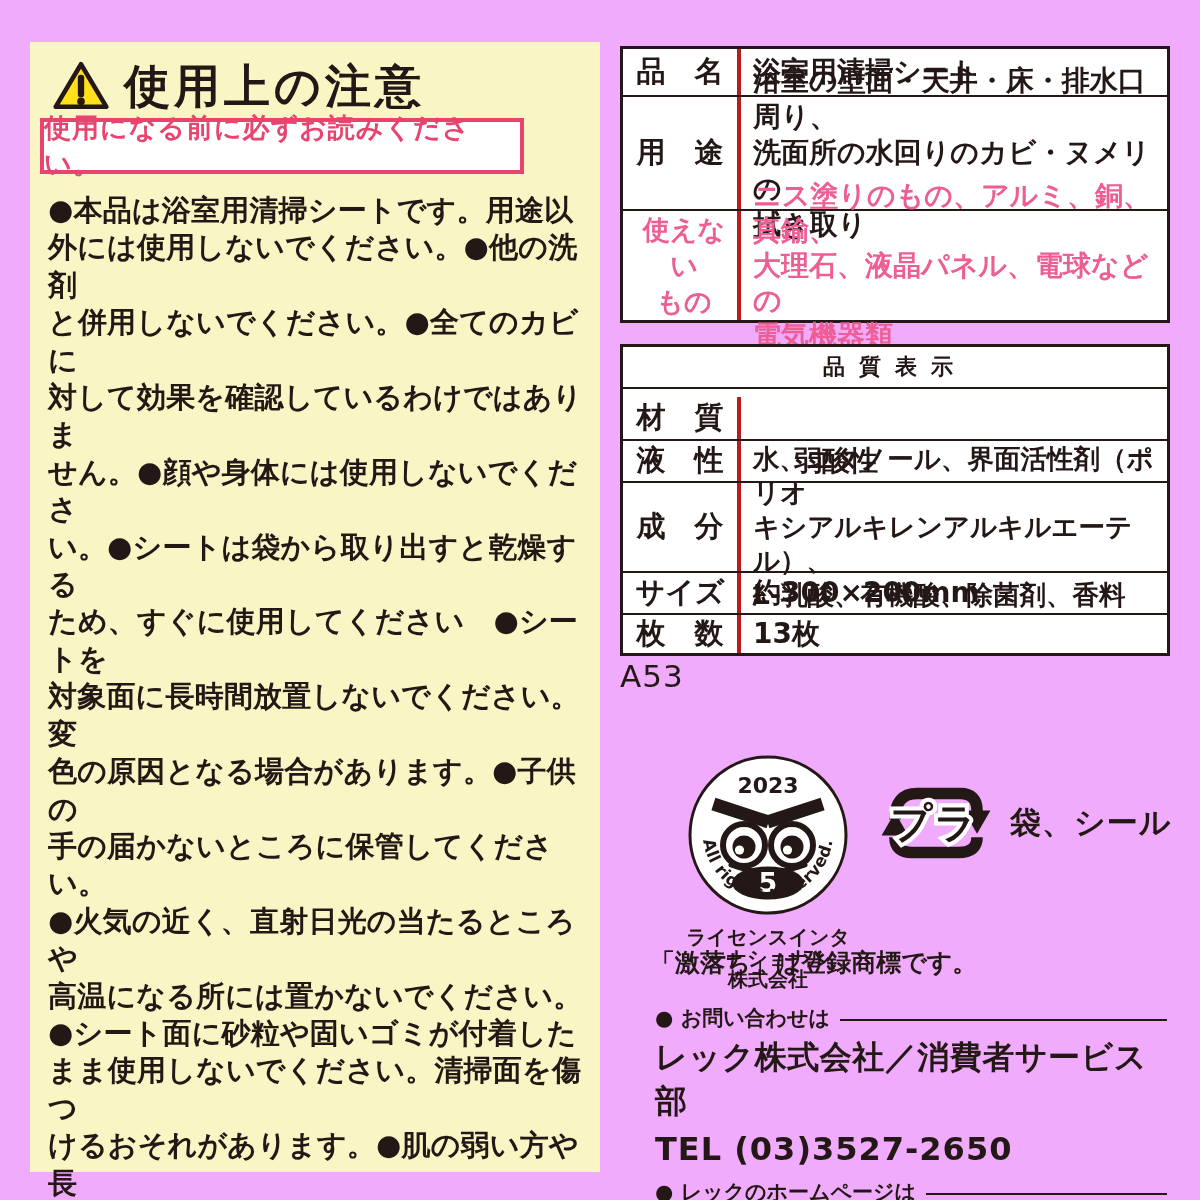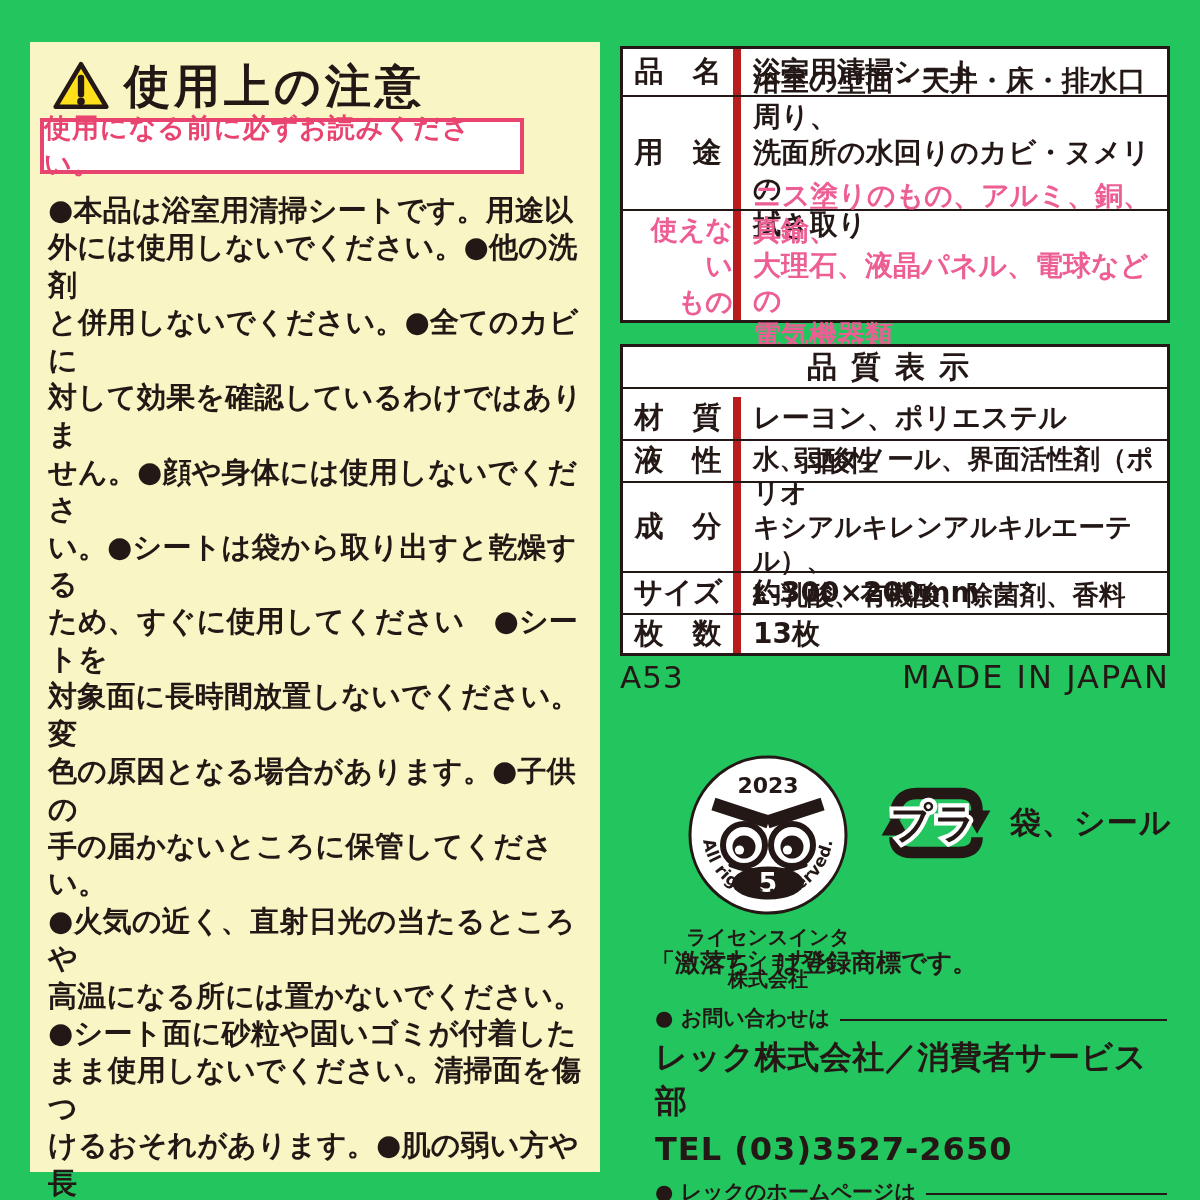--- a/index.html
+++ b/index.html
@@ -1,42 +1,42 @@
 <!DOCTYPE html>
 <html><head>
 <meta charset="utf-8">
 <style>
   html,body{margin:0;padding:0;background:#ffffff;}
-  #page{position:relative;width:1200px;height:1200px;background:#22c55e;overflow:hidden;
+  #page{position:relative;width:1200px;height:1200px;background:#f0abfc;overflow:hidden;
         font-family:"DejaVu Sans","Liberation Sans",sans-serif;color:#231815;}
   .abs{position:absolute;}
   .preline{white-space:pre-line;}
 
   
   .warn-panel{left:30px;top:42px;width:570px;height:1130px;background:#F9F5C4;}
   .warn-head{position:absolute;left:22px;top:18px;display:flex;align-items:center;gap:14px;}
   .warn-title{font-size:46px;font-weight:900;letter-spacing:4px;color:#231815;line-height:1;}
   .notice-box{position:absolute;left:10px;top:76px;width:476px;height:48px;background:#ffffff;
               border:4px solid #E8446F;display:flex;align-items:center;justify-content:center;}
   .notice-text{color:#E8446F;font-size:27px;font-weight:800;letter-spacing:1px;}
   .warn-body{position:absolute;left:18px;top:150px;width:538px;font-size:29px;line-height:37.4px;
              font-weight:600;letter-spacing:0.2px;}
 
   
   .tbl{border:3px solid #231815;background:#ffffff;box-sizing:border-box;}
   .tbl-row{display:flex;box-sizing:border-box;}
   .tbl-row + .tbl-row{border-top:2px solid #231815;}
-  .tbl-label{width:118px;flex:0 0 118px;border-right:8px solid #b91c1c;display:flex;
+  .tbl-label{width:118px;flex:0 0 118px;border-right:4px solid #b91c1c;display:flex;
              align-items:center;justify-content:center;font-size:29px;font-weight:700;
-             box-sizing:border-box;text-align:right;}
+             box-sizing:border-box;text-align:center;}
   .tbl-value{flex:1;display:flex;align-items:center;padding:6px 12px;font-size:28px;
              font-weight:600;line-height:34px;box-sizing:border-box;}
   .pink{color:#ED5E94;}
   .q-header{height:40px;display:flex;align-items:center;justify-content:center;
-            font-size:30px;font-weight:800;letter-spacing:14px;border-bottom:2px solid #231815;}
+            font-size:22px;font-weight:800;letter-spacing:14px;border-bottom:2px solid #231815;}
 
   #product-table{left:620px;top:46px;width:550px;}
   #quality-table{left:620px;top:344px;width:550px;}
   .r-name{height:46px;}
   .r-use{height:114px;}
   .r-not{height:111px;}
   .r-mat{height:42px;margin-top:8px;}
   .r-liq{height:42px;gap:41px;}
   .r-ing{height:90px;}
   .r-size{height:42px;}
@@ -129,21 +129,20 @@
       <div class="tbl-value pink preline">ニス塗りのもの、アルミ、銅、真鍮、
 大理石、液晶パネル、電球などの
 電気機器類</div>
     </div>
   </div>
 
   <div class="abs tbl" id="quality-table">
     <div class="q-header">品質表示</div>
     <div class="tbl-row r-mat" style="border-top:none;">
       <div class="tbl-label">材　質</div>
-      <div class="tbl-value">レーヨン、ポリエステル</div>
     </div>
     <div class="tbl-row r-liq">
       <div class="tbl-label">液　性</div>
       <div class="tbl-value">弱酸性</div>
     </div>
     <div class="tbl-row r-ing">
       <div class="tbl-label">成　分</div>
       <div class="tbl-value preline">水、エタノール、界面活性剤（ポリオ
 キシアルキレンアルキルエーテル）、
 L-乳酸、有機酸、除菌剤、香料</div>
@@ -153,21 +152,20 @@
       <div class="tbl-value">約300×200mm</div>
     </div>
     <div class="tbl-row r-cnt">
       <div class="tbl-label">枚　数</div>
       <div class="tbl-value">13枚</div>
     </div>
   </div>
 
   <div class="abs meta-row">
     <span class="meta-code">A53</span>
-    <span class="meta-origin">MADE IN JAPAN</span>
   </div>
 
   <div class="abs mascot-wrap">
     <svg width="170" height="166" viewBox="0 0 166 166">
       <circle cx="83" cy="82" r="78" fill="#ffffff" stroke="#231815" stroke-width="3"></circle>
       <text x="83" y="40" text-anchor="middle" font-size="22" font-weight="600" fill="#231815">2023</text>
 
       <rect x="-29" y="-6.5" width="58" height="13" fill="#231815" transform="translate(56 60) rotate(18)"></rect>
       <rect x="-29" y="-6.5" width="58" height="13" fill="#231815" transform="translate(110 60) rotate(-18)"></rect>
 

